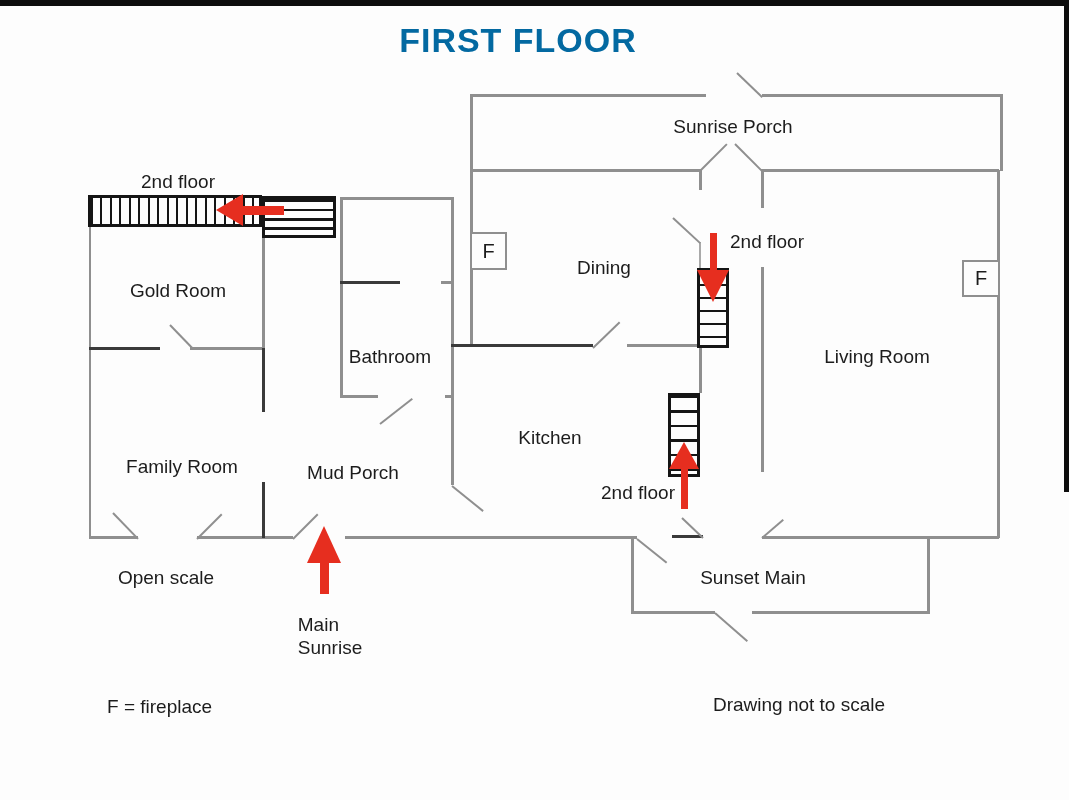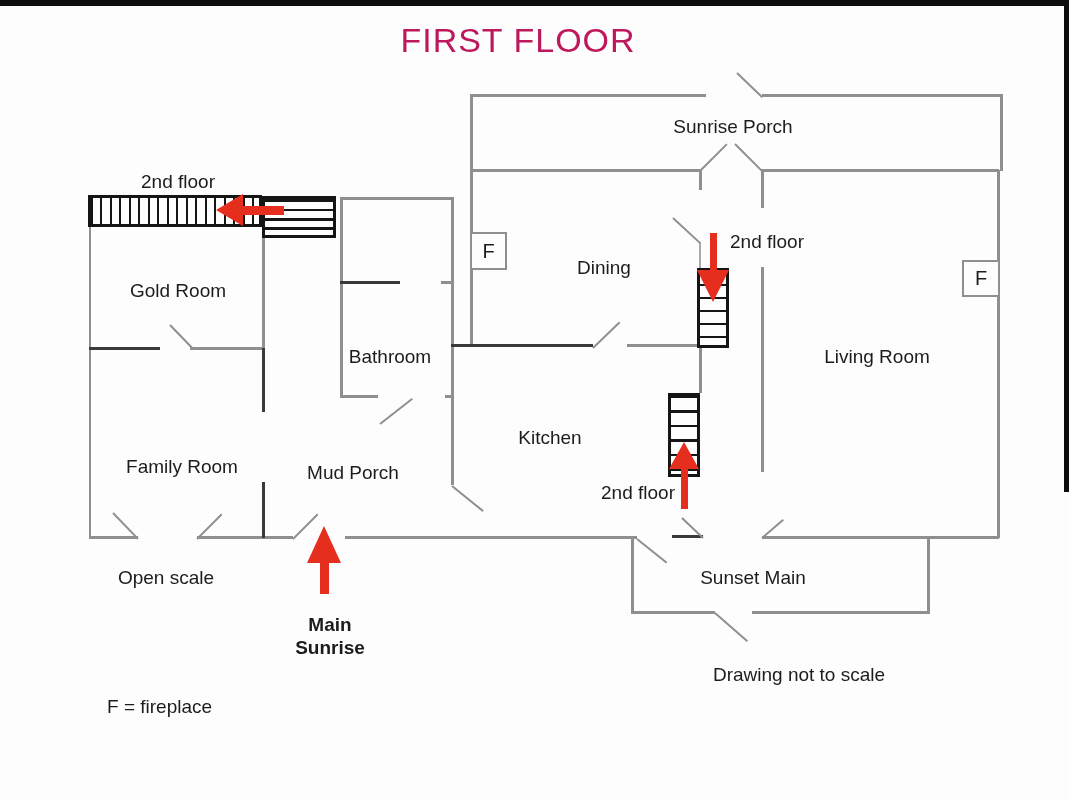--- a/index.html
+++ b/index.html
@@ -12,27 +12,27 @@
   .wd{position:absolute;background:#3a3a3a;}
   .wl{position:absolute;background:#a9a9a9;}
   .door{position:absolute;height:2px;background:#8f8f8f;transform-origin:0 50%;}
   .stairs{position:absolute;border:3px solid #151515;box-sizing:border-box;}
   .st-h{background-image:repeating-linear-gradient(to right,#151515 0 2px,transparent 2px 9.5px);}
   .st-v1{background-image:repeating-linear-gradient(to bottom,#151515 0 2.5px,transparent 2.5px 9.5px);}
   .st-v2{background-image:repeating-linear-gradient(to bottom,#151515 0 2.5px,transparent 2.5px 13px);}
   .st-v3{background-image:repeating-linear-gradient(to bottom,#151515 0 2.5px,transparent 2.5px 14.5px);}
   .lbl{position:absolute;font-size:19px;white-space:nowrap;transform:translateX(-50%);line-height:1.2;}
   .lbl-left{position:absolute;font-size:19px;white-space:nowrap;line-height:1.2;}
-  .title{position:absolute;font-size:34px;font-weight:normal;letter-spacing:1px;transform:translateX(-50%);color:#be185d;}
+  .title{position:absolute;font-size:34px;font-weight:bold;letter-spacing:1px;transform:translateX(-50%);color:#0369a1;}
   .fbox{position:absolute;background:#fdfdfd;border:2px solid #8f8f8f;box-sizing:border-box;
         display:flex;align-items:center;justify-content:center;font-size:20px;color:#1c1c1c;}
   .arrow{position:absolute;}
   .arrow .shaft{position:absolute;background:#e62e1f;}
   .tri{position:absolute;width:0;height:0;}
-  .lbl-2line{text-align:center;font-weight:bold;}
+  .lbl-2line{}
 </style>
 </head>
 <body>
 
 <div id="canvas">
 
   <div class="bar" style="left:0;top:0;width:1069px;height:6px"></div>
   <div class="bar" style="left:1064px;top:0;width:5px;height:492px"></div>
 
   <div class="title" style="left:518px;top:21px">FIRST FLOOR</div>
@@ -139,15 +139,15 @@
   <div class="lbl" style="left:550px;top:427px">Kitchen</div>
   <div class="lbl" style="left:638px;top:482px">2nd floor</div>
   <div class="lbl" style="left:753px;top:567px">Sunset Main</div>
 
   <div class="lbl lbl-2line" style="left:330px;top:614px">
     <div>Main</div>
     <div>Sunrise</div>
   </div>
 
   <div class="lbl-left" style="left:107px;top:696px">F = fireplace</div>
-  <div class="lbl" style="left:799px;top:664px">Drawing not to scale</div>
+  <div class="lbl" style="left:799px;top:694px">Drawing not to scale</div>
 
 </div>
 
 </body></html>

